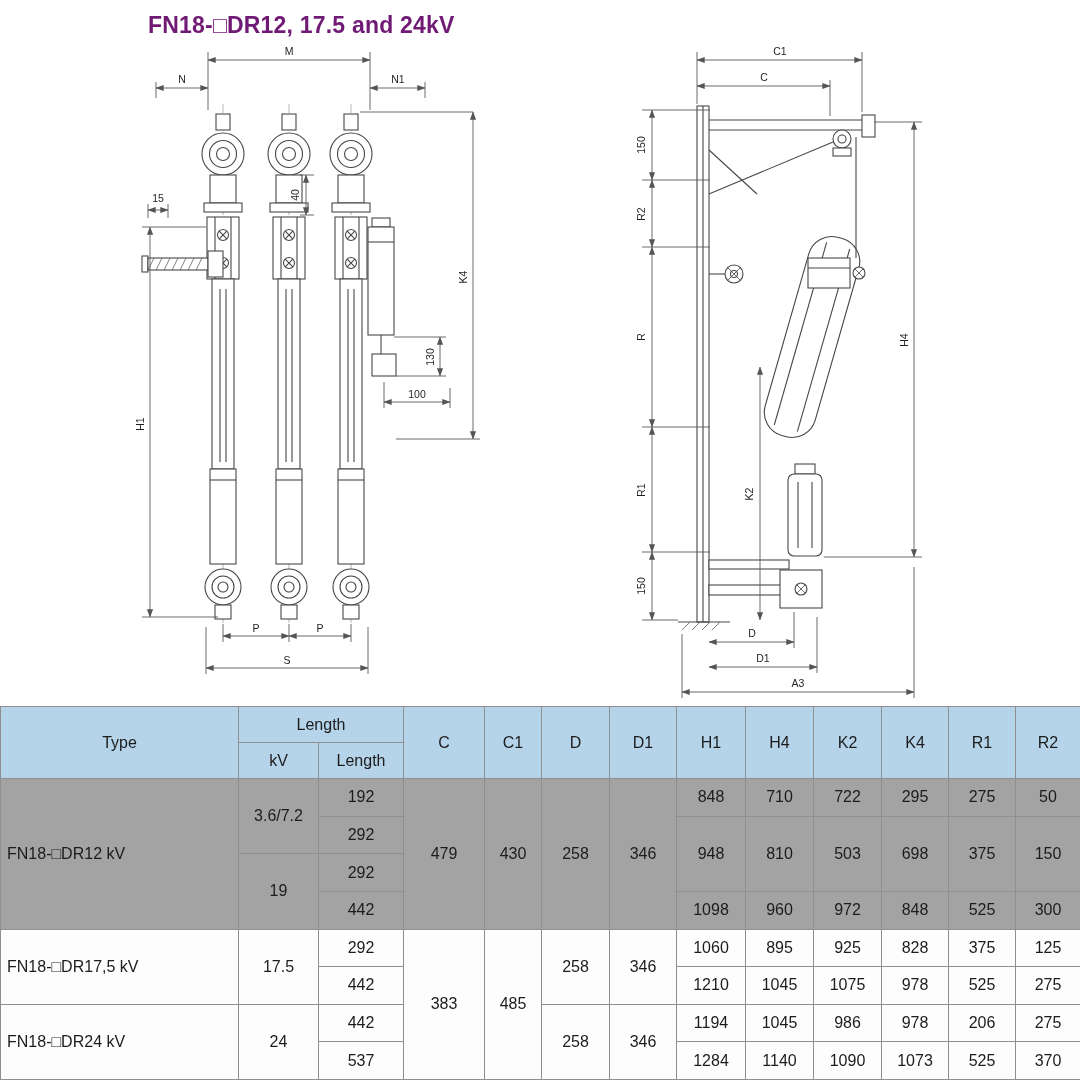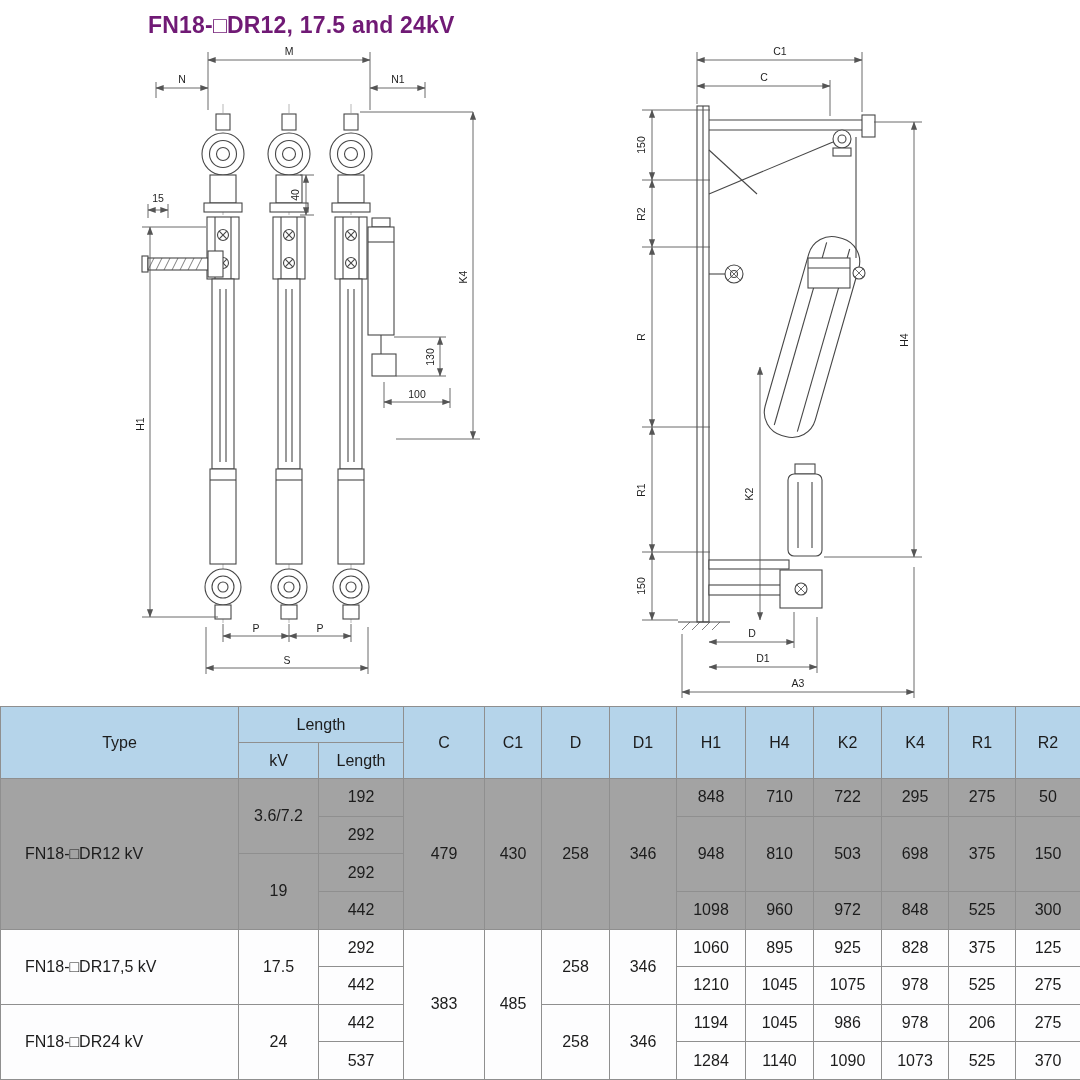--- a/index.html
+++ b/index.html
@@ -9,21 +9,21 @@
   .front-view { position:absolute; left:128px; top:42px; }
   .side-view  { position:absolute; left:612px; top:42px; }
   svg text { font-family:"Liberation Sans",sans-serif; }
   .spec-table { position:absolute; left:0; top:706px; width:1080px; height:374px;
                 border-collapse:collapse; table-layout:fixed; font-size:16px; color:#1c1c1c; }
   .spec-table th, .spec-table td { border:1px solid #8f8f8f; text-align:center; vertical-align:middle;
                 padding:0 2px; font-weight:400; overflow:hidden; }
   .spec-table thead th { background:#b5d4ea; height:36px; }
   .spec-table td { height:37px; background:#fdfdfe; }
   .spec-table tr.g1 td { background:#a3a3a3; }
-  .spec-table td.type-cell { text-align:left; padding-left:24px; }
+  .spec-table td.type-cell { text-align:left; padding-left:6px; }
 </style>
 </head>
 <body>
 
 <div class="page">
 
   <div class="title">FN18-□DR12, 17.5 and 24kV</div>
 
   <svg class="front-view" width="420" height="660" viewBox="0 0 420 660">
     <defs>

